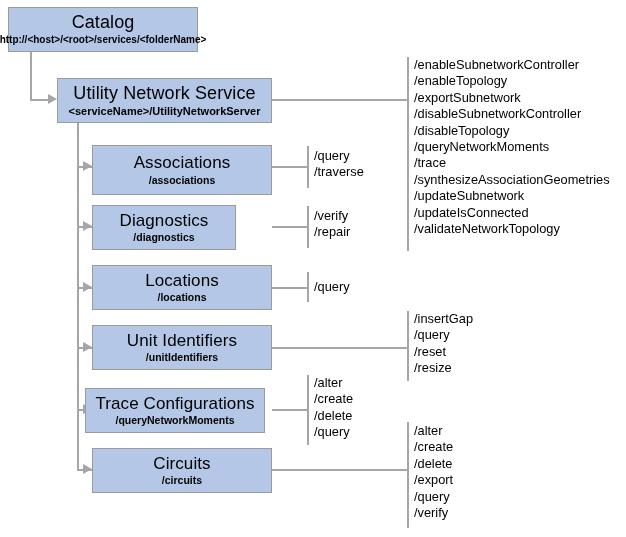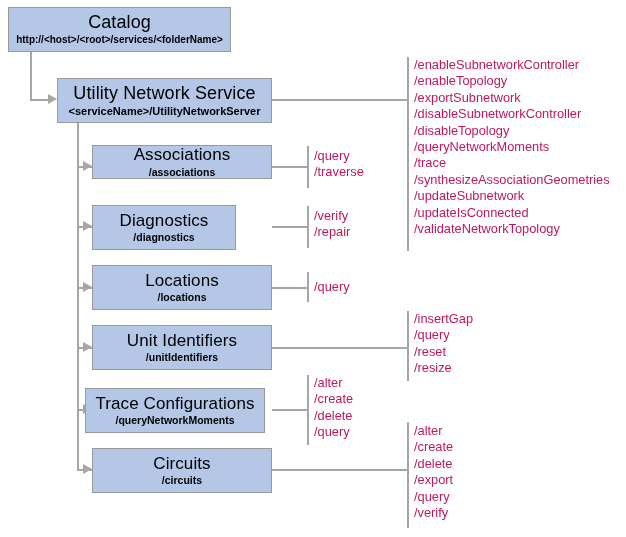--- a/index.html
+++ b/index.html
@@ -70,33 +70,33 @@
     position: absolute;
     width: 0;
     height: 0;
     border-top: 5.5px solid transparent;
     border-bottom: 5.5px solid transparent;
     border-left: 9px solid #a6a6a6;
   }
   
   .ops {
     position: absolute;
-    color: #be185d;
+    color: #000000;
     font-size: 12.8px;
     line-height: 16.4px;
     white-space: nowrap;
   }
   .ops .op { display: block; }
 </style>
 </head>
 <body>
 
 <div id="diagram">
 
-  <div class="node root" style="left:8px; top:7px; width:223px; height:45px;">
+  <div class="node root" style="left:8px; top:7px; width:190px; height:45px;">
     <span class="title">Catalog</span>
     <span class="sub">http://&lt;host&gt;/&lt;root&gt;/services/&lt;folderName&gt;</span>
   </div>
 
   <div class="line-v" style="left:30px; top:52px; height:49px;"></div>
   <div class="line-h" style="left:30px; top:99px; width:20px;"></div>
   <div class="arrow" style="left:48px; top:94px;"></div>
 
   <div class="node service" style="left:57px; top:78px; width:215px; height:45px;">
     <span class="title">Utility Network Service</span>
@@ -116,21 +116,21 @@
       <span class="op">/synthesizeAssociationGeometries</span>
       <span class="op">/updateSubnetwork</span>
       <span class="op">/updateIsConnected</span>
       <span class="op">/validateNetworkTopology</span>
     </div>
 
   <div class="line-v" style="left:77px; top:123px; height:348px;"></div>
 
   <div class="line-h" style="left:77px; top:166px; width:16px;"></div>
   <div class="arrow" style="left:83px; top:161px;"></div>
-  <div class="node" style="left:92px; top:145px; width:180px; height:34px;">
+  <div class="node" style="left:92px; top:145px; width:180px; height:50px;">
     <span class="title">Associations</span>
     <span class="sub">/associations</span>
   </div>
   <div class="line-h" style="left:272px; top:166px; width:36px;"></div>
   <div class="bar" style="left:307px; top:146px; height:42px;"></div>
   <div class="ops" style="left:314px; top:148px;">
       <span class="op">/query</span>
       <span class="op">/traverse</span>
     </div>
 

